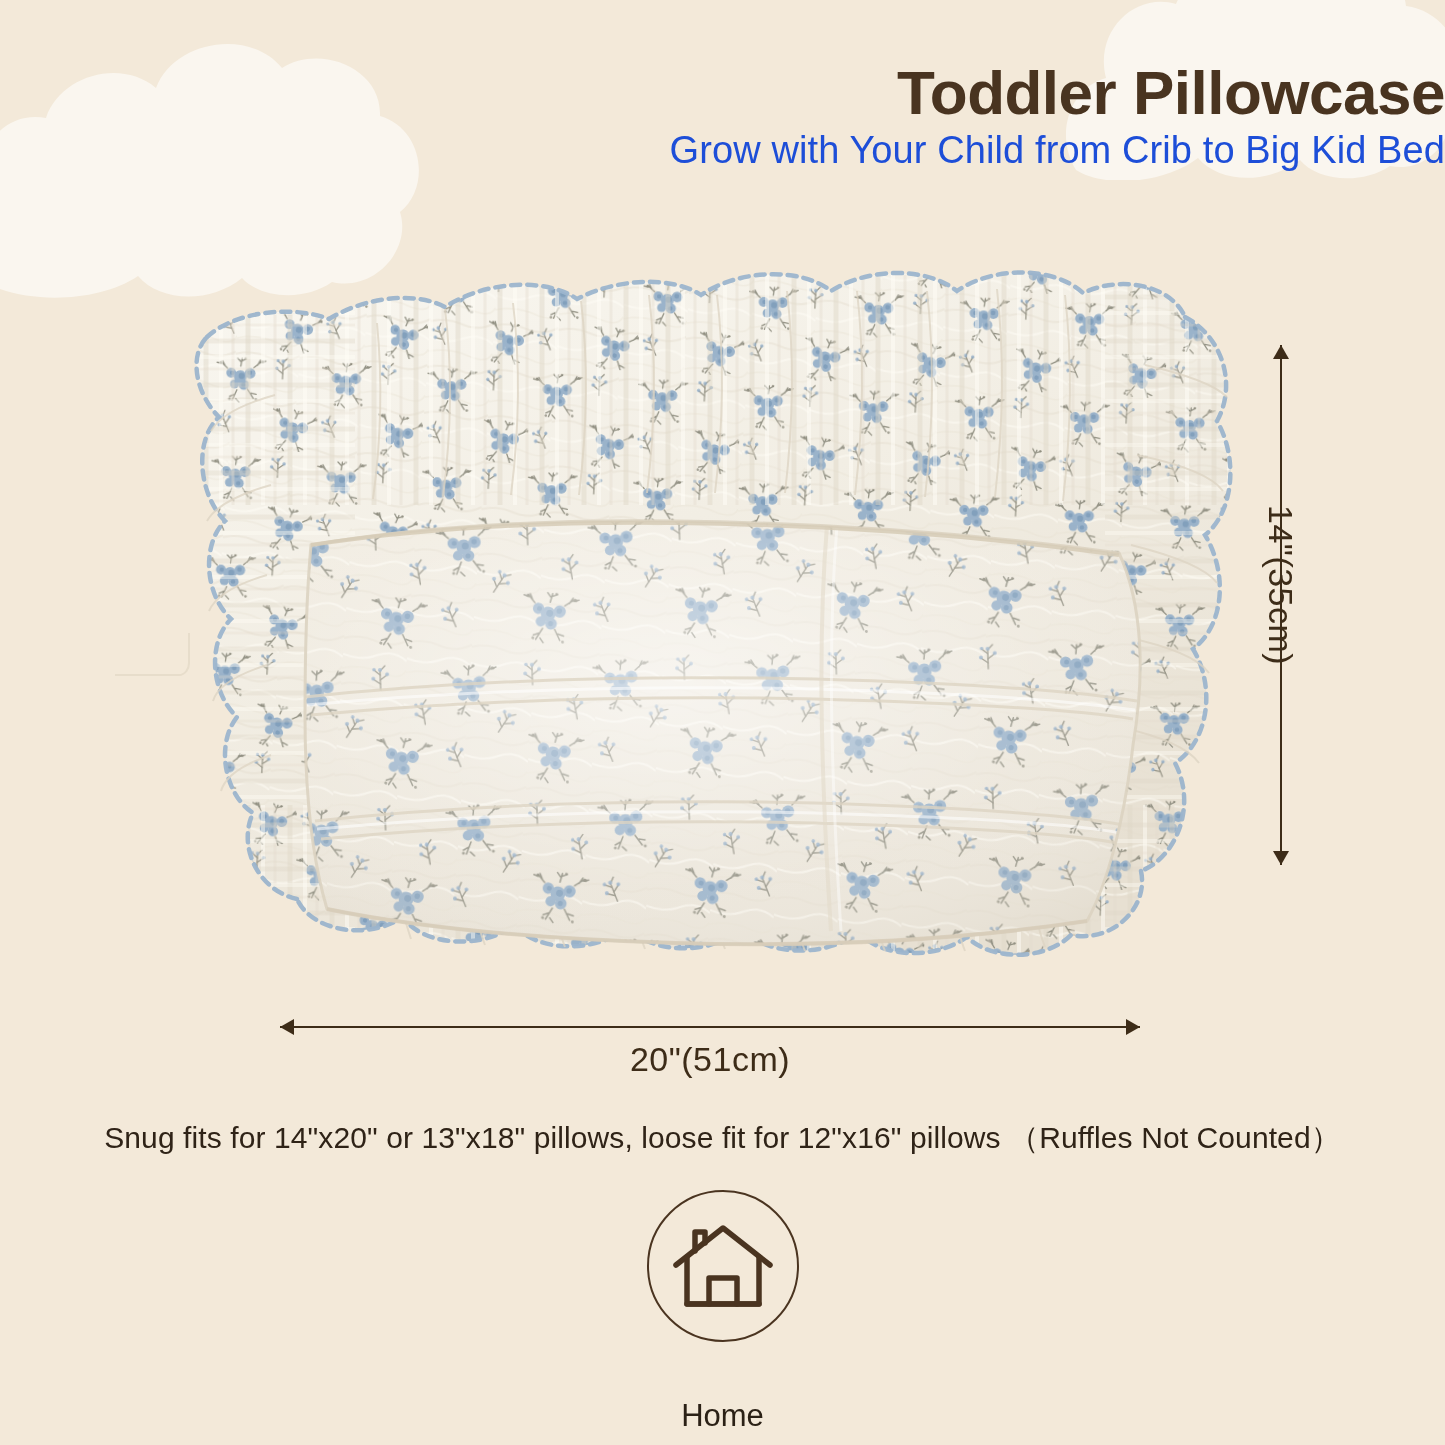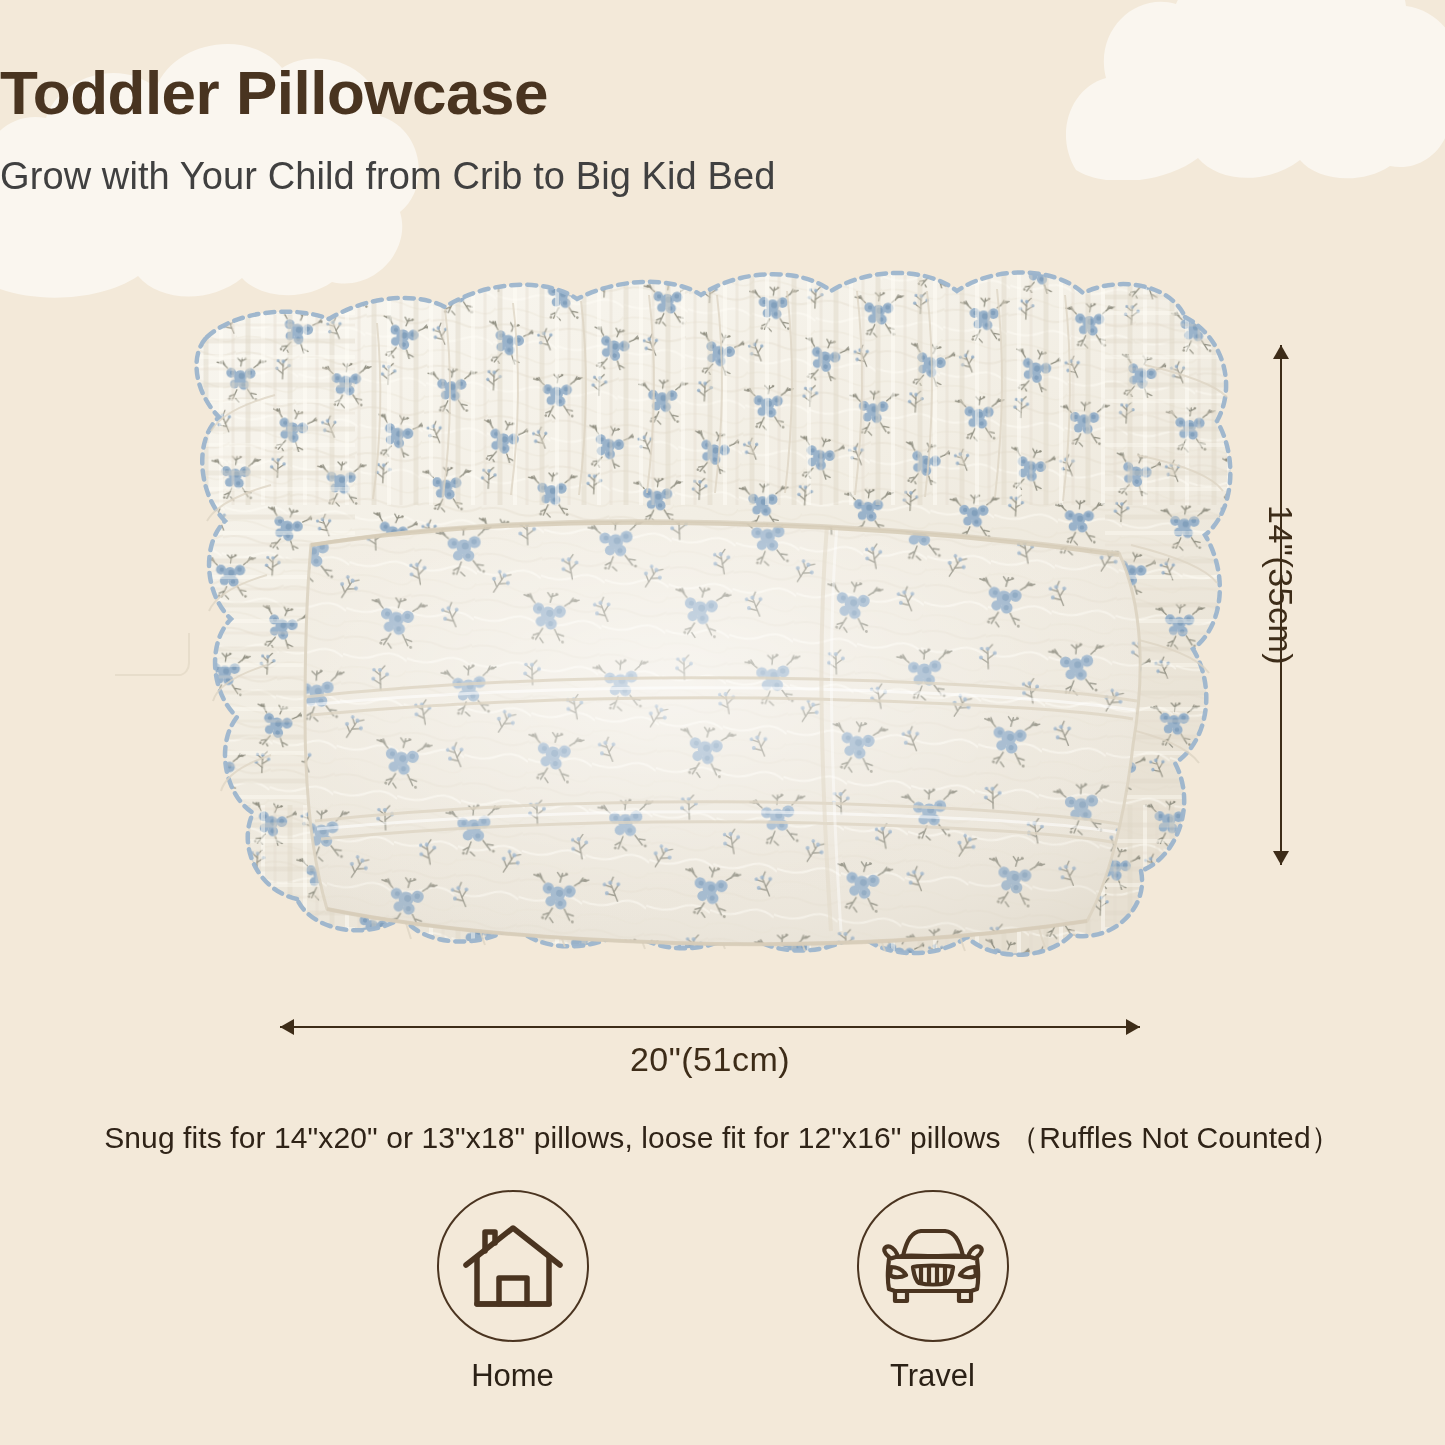--- a/index.html
+++ b/index.html
@@ -17,29 +17,29 @@
   }
 
   
   .cloud { position:absolute; pointer-events:none; }
   #cloud-left  { left:-40px;  top:10px;  width:470px; height:290px; }
   #cloud-right { left:1060px; top:-80px; width:430px; height:260px; }
 
   
   #header {
     position:absolute; left:0; top:60px; width:1445px;
-    text-align:left; z-index:5;
+    text-align:right; z-index:5;
   }
   #page-title {
     font-size:62px; font-weight:bold; letter-spacing:-0.5px;
     color:#493420; line-height:1.05;
   }
   #page-subtitle {
-    font-size:38px; font-weight:normal; color:#404040;
-    margin-top:30px; letter-spacing:0.1px;
+    font-size:38px; font-weight:normal; color:#1d4ed8;
+    margin-top:4px; letter-spacing:0.1px;
   }
 
   
   #product-photo {
     position:absolute; left:115px; top:245px;
     width:1160px; height:715px;
   }
   #product-photo svg { display:block; width:100%; height:100%; }
 
   
@@ -78,21 +78,21 @@
     position:absolute; left:0; top:1118px; width:1445px;
     text-align:center; font-size:30px; color:#2f2317;
     letter-spacing:0.1px; white-space:nowrap;
   }
 
   
   #use-cases {
     position:absolute; left:0; top:1190px; width:1445px; height:235px;
     display:flex; justify-content:center; align-items:flex-start;
   }
-  .use-case { width:420px; display:flex; flex-direction:column; align-items:center; }
+  .use-case { width:420px; display:flex; flex-direction:column; align-items:center;gap:40px; }
   .uc-circle {
     width:152px; height:152px; border:2px solid #4a3420; border-radius:50%;
     display:flex; align-items:center; justify-content:center;
   }
   .uc-circle svg { display:block; }
   .uc-label { margin-top:16px; font-size:31px; color:#2b2116; }
 </style>
 </head>
 <body>
 
@@ -372,42 +372,17 @@
           <path d="M5,47 L52,10 L99,47"></path>
           <path d="M16,39 L16,86 L88,86 L88,39"></path>
           <path d="M16,86 L88,86"></path>
           <path d="M38,86 L38,60 L66,60 L66,86"></path>
           <path d="M24,33 L24,14 L34,14 L34,25"></path>
         </svg>
       </div>
       <div class="uc-label">Home</div>
     </div>
 
-    <div class="use-case">
-      <div class="uc-circle">
-        <svg width="108" height="86" viewBox="0 0 108 86" fill="none" stroke="#4a3420" stroke-width="4.2" stroke-linecap="round" stroke-linejoin="round">
-
-          <path d="M24,33 C28,16 33,9 42,8 L66,8 C75,9 80,16 84,33"></path>
-
-          <path d="M10,36 C9,44 8,56 10,66 L16,68 L92,68 L98,66
-                   C100,56 99,44 98,36 C86,31 72,33 54,33 C36,33 22,31 10,36 Z"></path>
-          <path d="M18,34 L90,34"></path>
-
-          <path d="M10,34 C5,30 4,26 7,24 C11,22 16,26 18,31"></path>
-          <path d="M98,34 C103,30 104,26 101,24 C97,22 92,26 90,31"></path>
-
-          <path d="M12,44 C18,44 24,47 27,52 C22,55 14,55 11,52 Z"></path>
-          <path d="M96,44 C90,44 84,47 81,52 C86,55 94,55 97,52 Z"></path>
-
-          <path d="M34,44 C44,42 64,42 74,44 C73,53 71,58 68,60 C60,62 48,62 40,60 C37,58 35,53 34,44 Z"></path>
-          <path d="M42,44 L42,60 M50,43 L50,61 M58,43 L58,61 M66,44 L66,60"></path>
-
-          <path d="M16,68 L16,78 L28,78 L28,68"></path>
-          <path d="M80,68 L80,78 L92,78 L92,68"></path>
-        </svg>
-      </div>
-      <div class="uc-label">Travel</div>
-    </div>
 
 
   </div>
 
 </div>
 
 </body></html>

